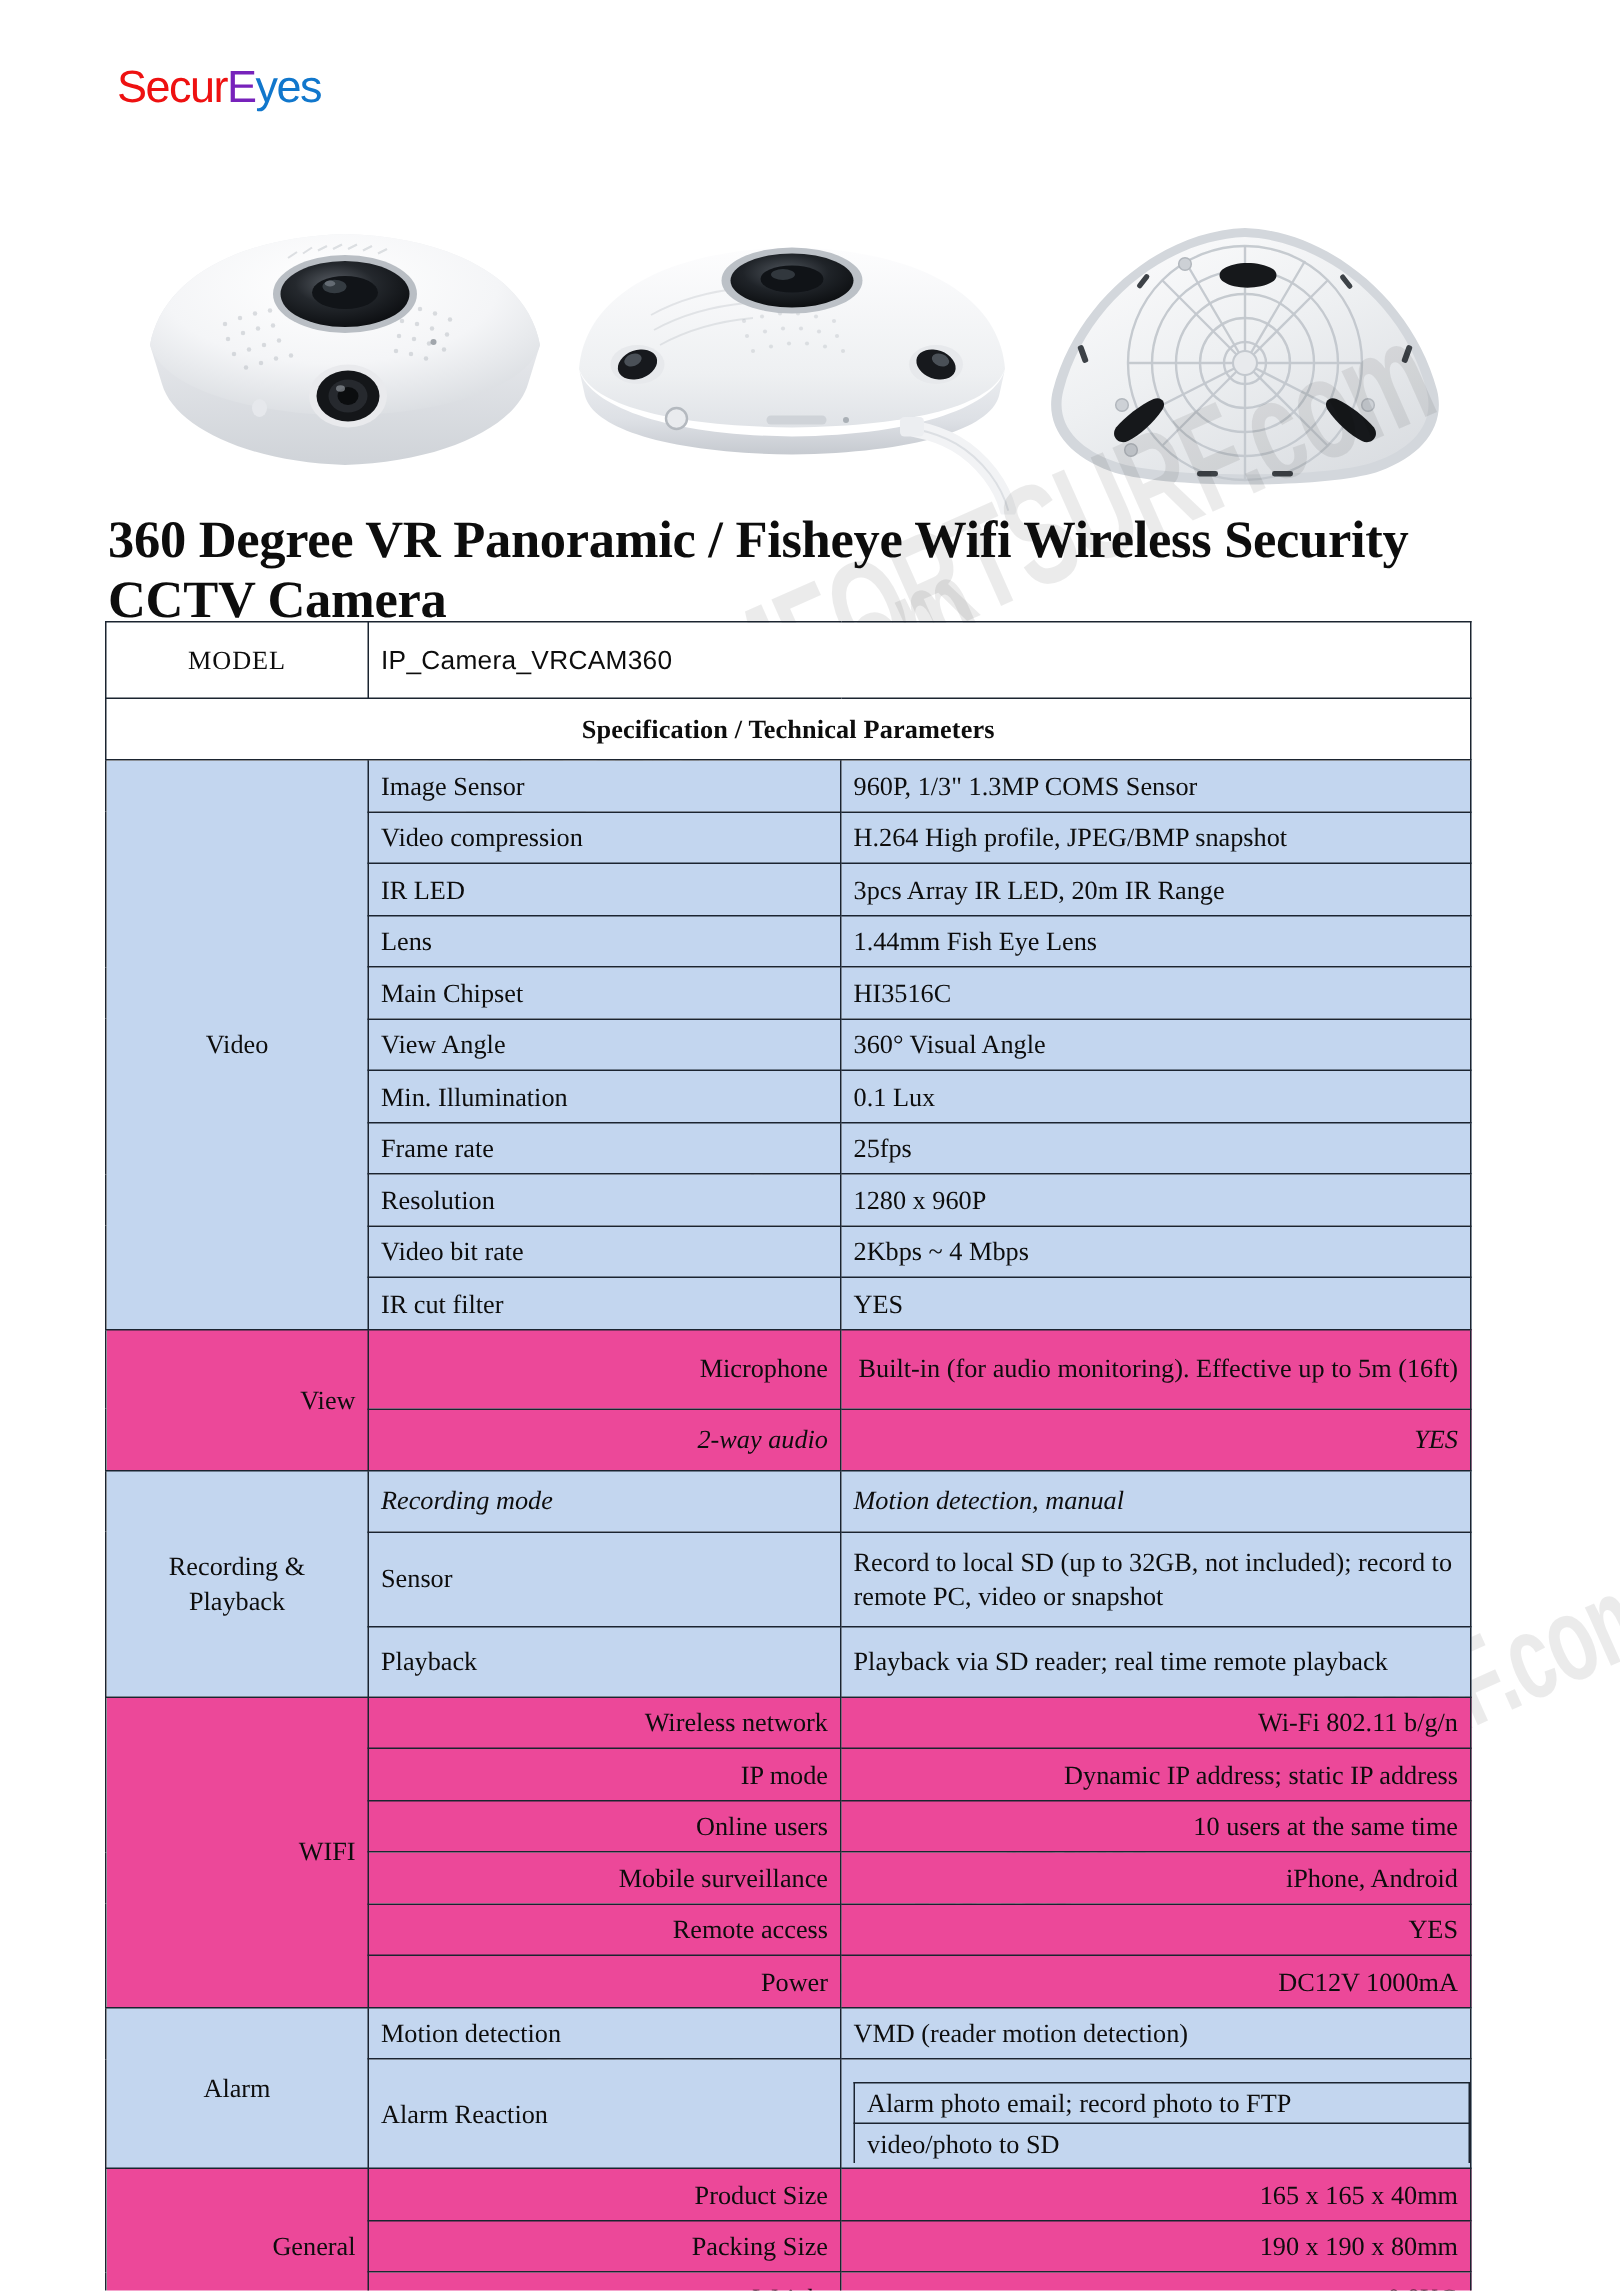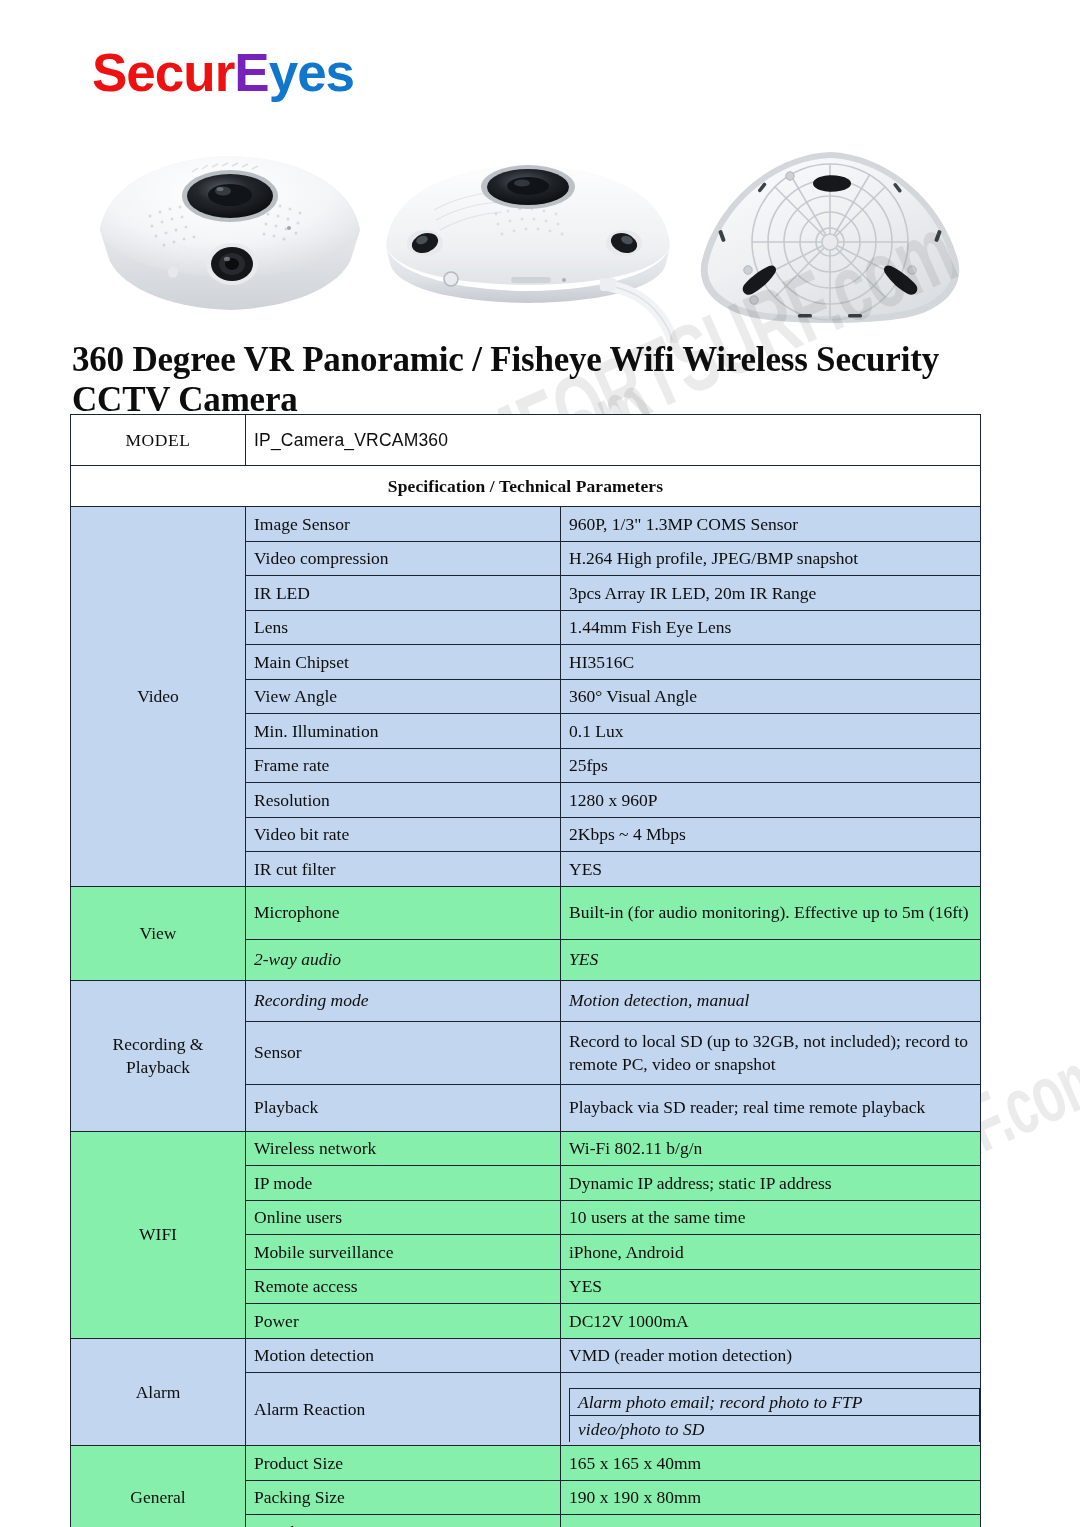--- a/index.html
+++ b/index.html
@@ -36,25 +36,25 @@
   }
   .wm-a { left: 395px; top: 455px;  font-size: 62px;  transform: rotate(-24deg) scaleY(1.55); }
   .wm-b { left: 130px; top: 595px;  font-size: 58px;  transform: rotate(-24deg) scaleY(1.55); }
   .wm-c { left: 640px; top: 1245px; font-size: 52px;  transform: rotate(-24deg) scaleY(1.55); }
   .wm-d { left: 170px; top: 1445px; font-size: 62px;  transform: rotate(-24deg) scaleY(1.55); }
   .wm-e { left: 500px; top: 775px;  font-size: 13px;  transform: rotate(-24deg) scaleY(1.4); opacity:0.10; }
 
   
   #logo {
     position: absolute;
-    left: 92px;
+    left: 78px;
     top: 42px;
     font-family: "Liberation Sans", sans-serif;
-    font-weight: 700;
-    font-size: 53px;
+    font-weight: 400;
+    font-size: 30px;
     letter-spacing: -1px;
     z-index: 10;
   }
   #logo .part-1 { color: #ee1111; }
   #logo .part-2 { color: #7722bb; }
   #logo .part-3 { color: #1177cc; }
 
   
   #product-images {
     position: absolute;
@@ -135,21 +135,21 @@
     font-size: 21px;
     height: 36px;
     letter-spacing: 0.1px;
   }
   .cell-group {
     text-align: center;
     font-size: 16.5px;
     line-height: 1.32;
   }
   .row-blue td { background-color: #c3d6ef; margin-top: 12px; }
-  .row-white td { background-color: #86efac; }
+  .row-white td { background-color: #ec4899; text-align: right; }
   .cell-white { background-color: #ffffff !important; }
 
   .r-tall { height: 48px; }
   .r-norm { height: 29.5px; }
   .r-mid  { height: 36px; font-style: italic; }
 
   .subsplit {
     border: 0;
     padding: 0;
     width: 100%;
@@ -509,21 +509,21 @@
         <td class="r-norm">DC12V 1000mA</td>
       </tr>
 
       <tr class="row-blue">
         <td class="cell-group" rowspan="2">Alarm</td>
         <td class="r-norm">Motion detection</td>
         <td class="r-norm">VMD (reader motion detection)</td>
       </tr>
       <tr class="row-blue">
         <td style="height:60px">Alarm Reaction</td>
-        <td style="height:60px; padding:12px 0 0 8px;font-style:italic;">
+        <td style="height:60px; padding:12px 0 0 8px;">
           <table class="subsplit">
             <tbody>
                 <tr>
                   <td>Alarm photo email; record photo to FTP</td>
                 </tr>
             <tr>
                   <td>video/photo to SD</td>
                 </tr>
           </tbody>
             </table>

